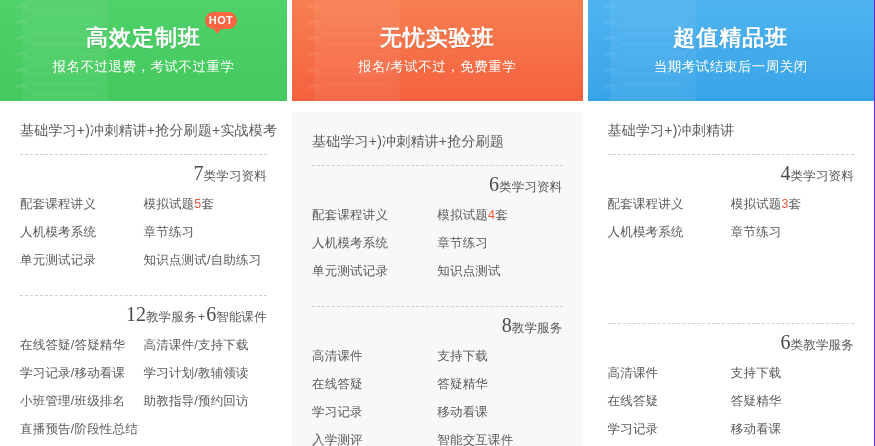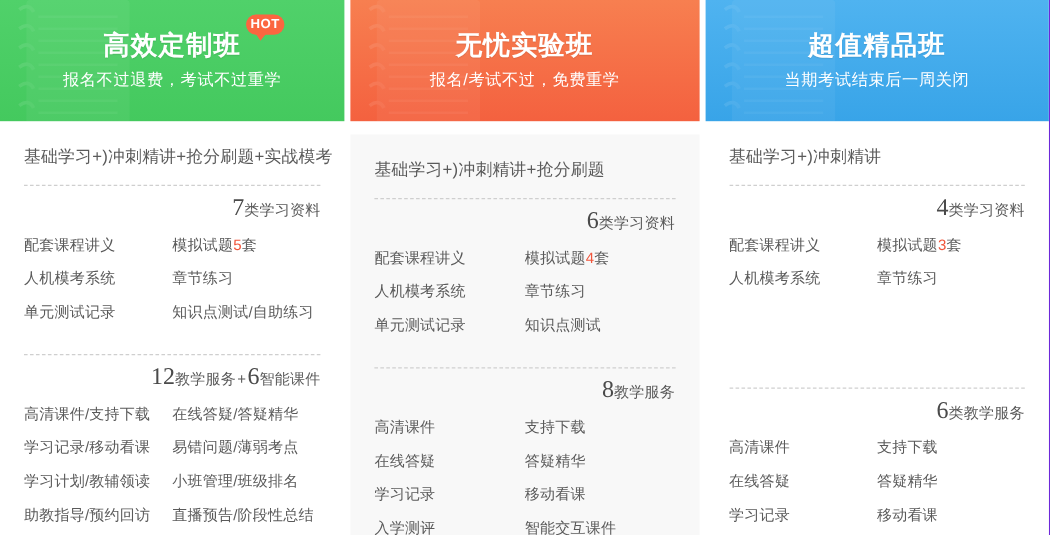--- a/index.html
+++ b/index.html
@@ -237,24 +237,23 @@
             <div class="feature-cell">知识点测试/自助练习</div>
           </div>
         </div>
         <div class="sec-spacer"></div>
         <hr class="divider">
         <div class="section">
           <div class="section-heading">
             <span class="big-num">12</span><span class="small-txt">教学服务</span><span class="plus">+</span><span class="big-num">6</span><span class="small-txt">智能课件</span>
           </div>
           <div class="feature-grid">
+            <div class="feature-cell">在线答疑/答疑精华</div>
             <div class="feature-cell">高清课件/支持下载</div>
-            <div class="feature-cell">在线答疑/答疑精华</div>
             <div class="feature-cell">学习记录/移动看课</div>
-            <div class="feature-cell">易错问题/薄弱考点</div>
             <div class="feature-cell">学习计划/教辅领读</div>
             <div class="feature-cell">小班管理/班级排名</div>
             <div class="feature-cell">助教指导/预约回访</div>
             <div class="feature-cell">直播预告/阶段性总结</div>
             <div class="feature-cell"></div>
           </div>
         </div>
       </div>
     </div>
   </div>

